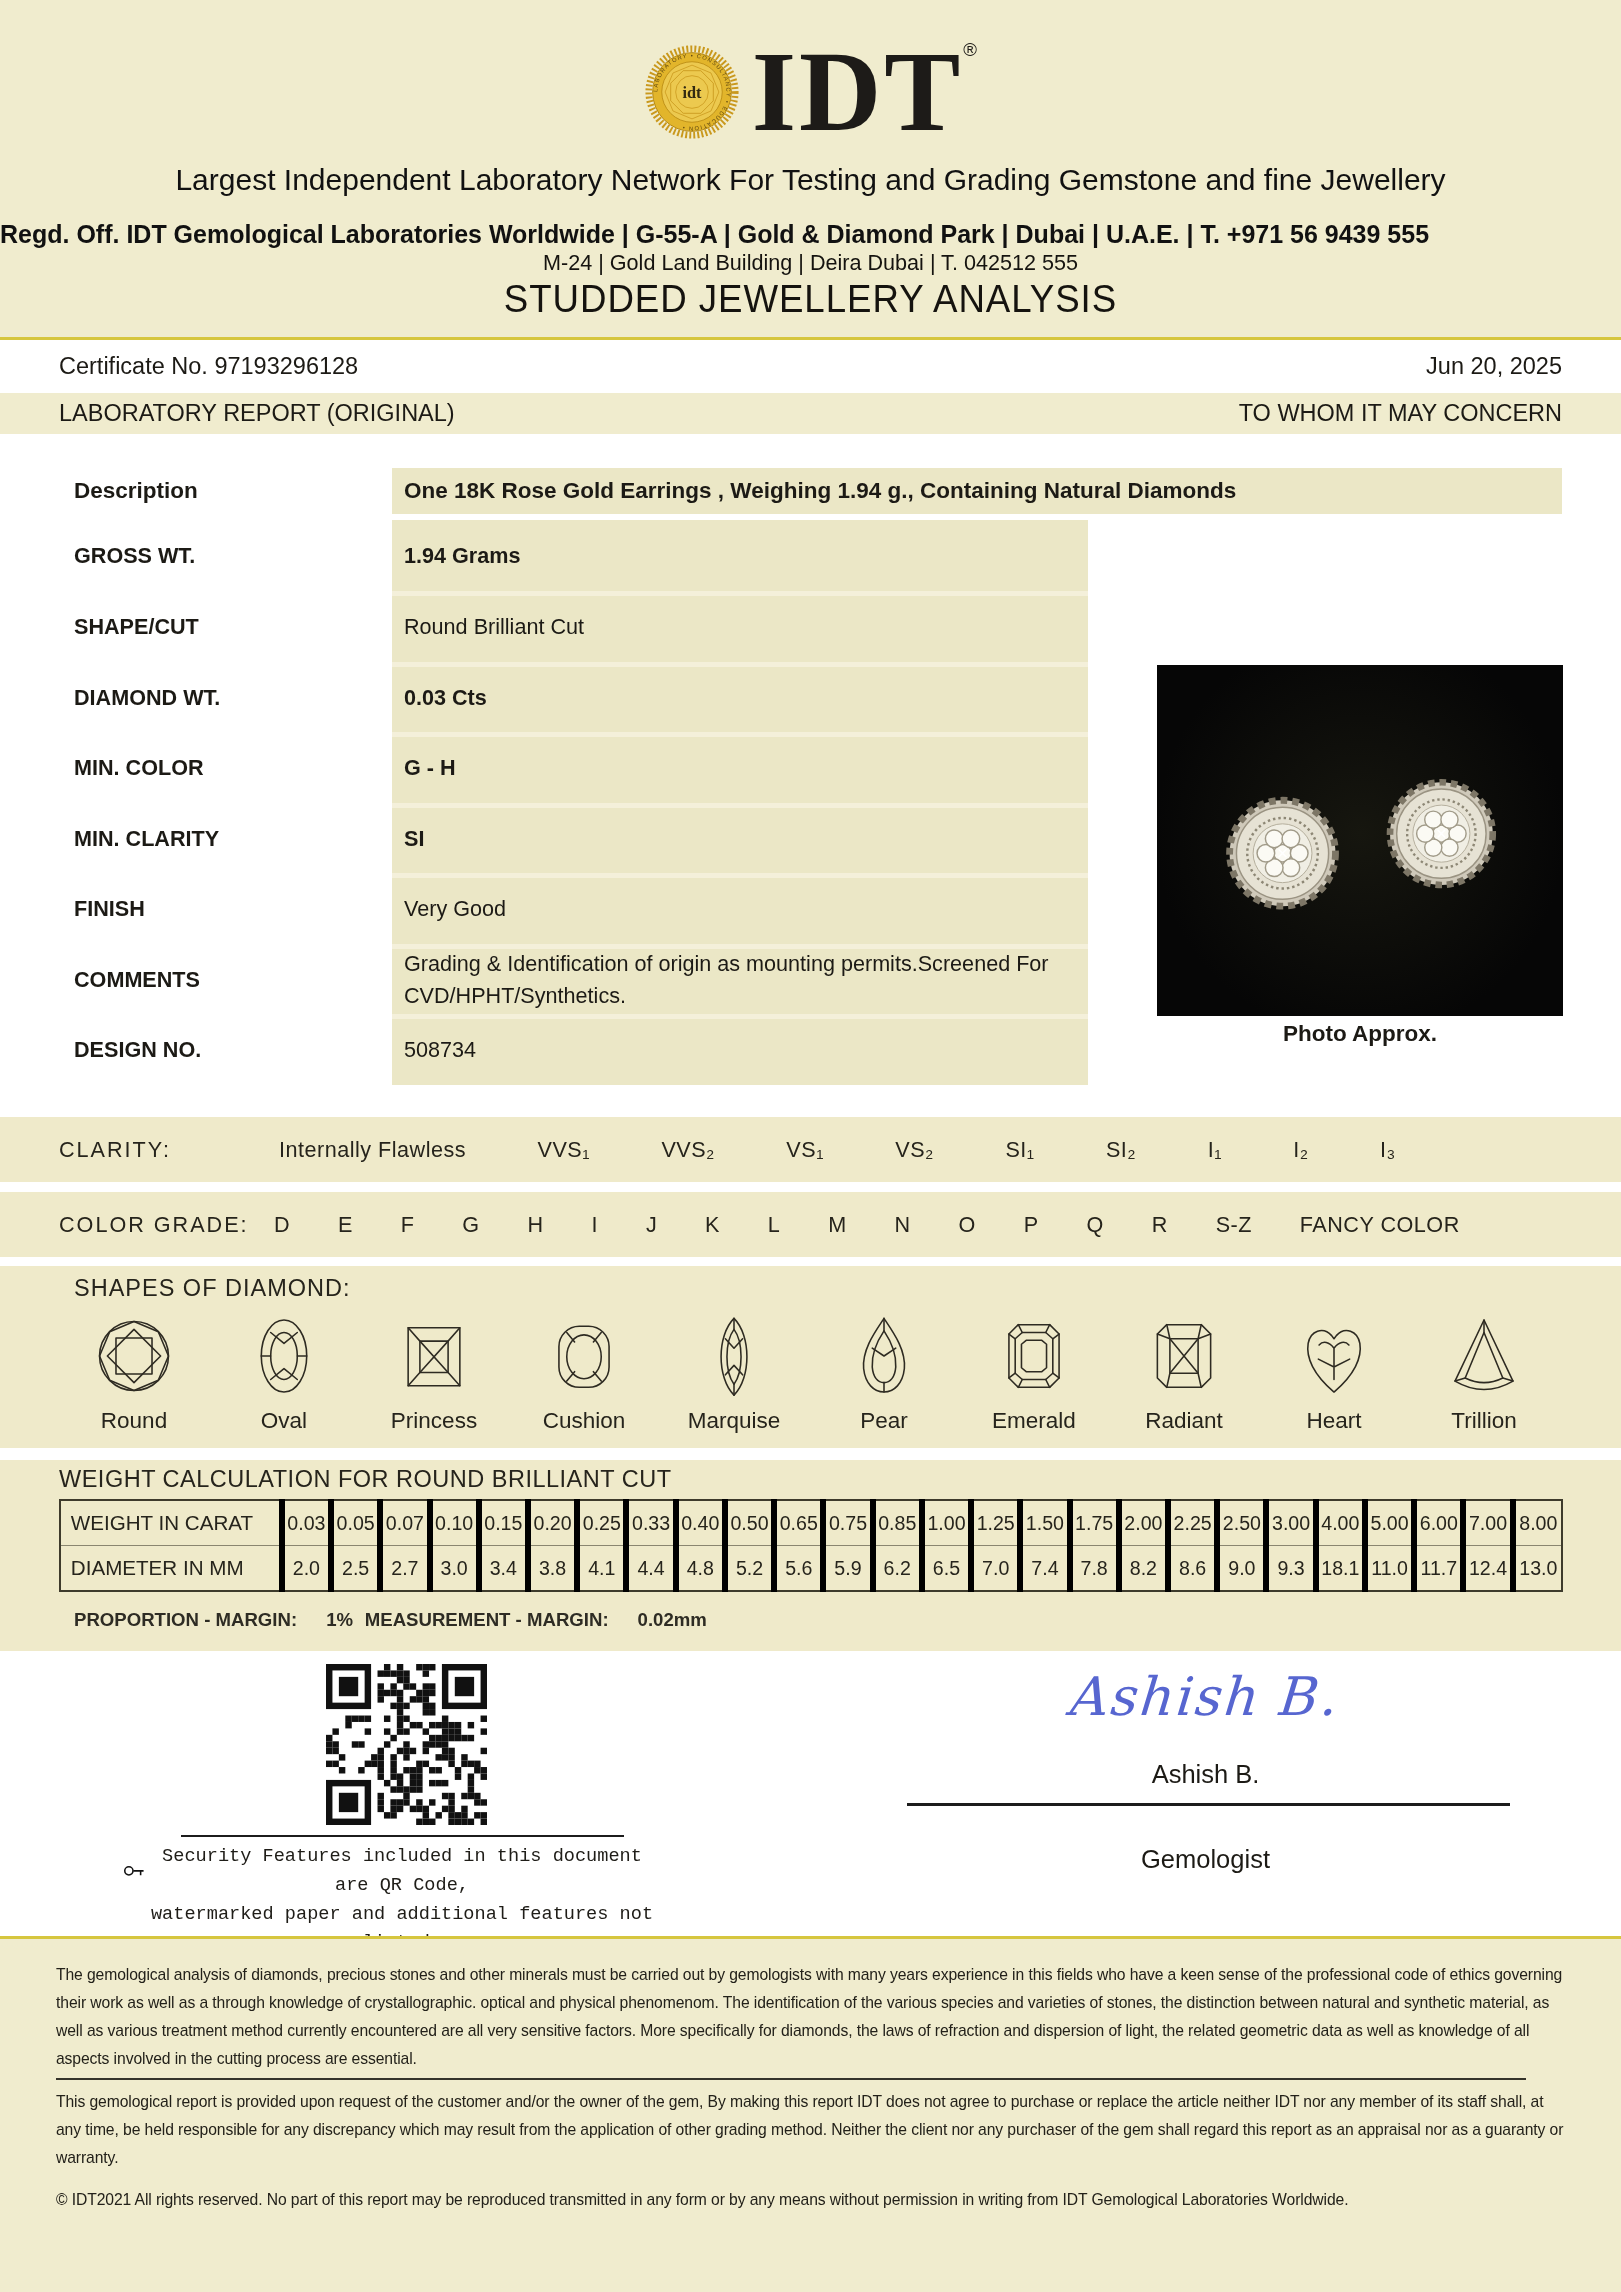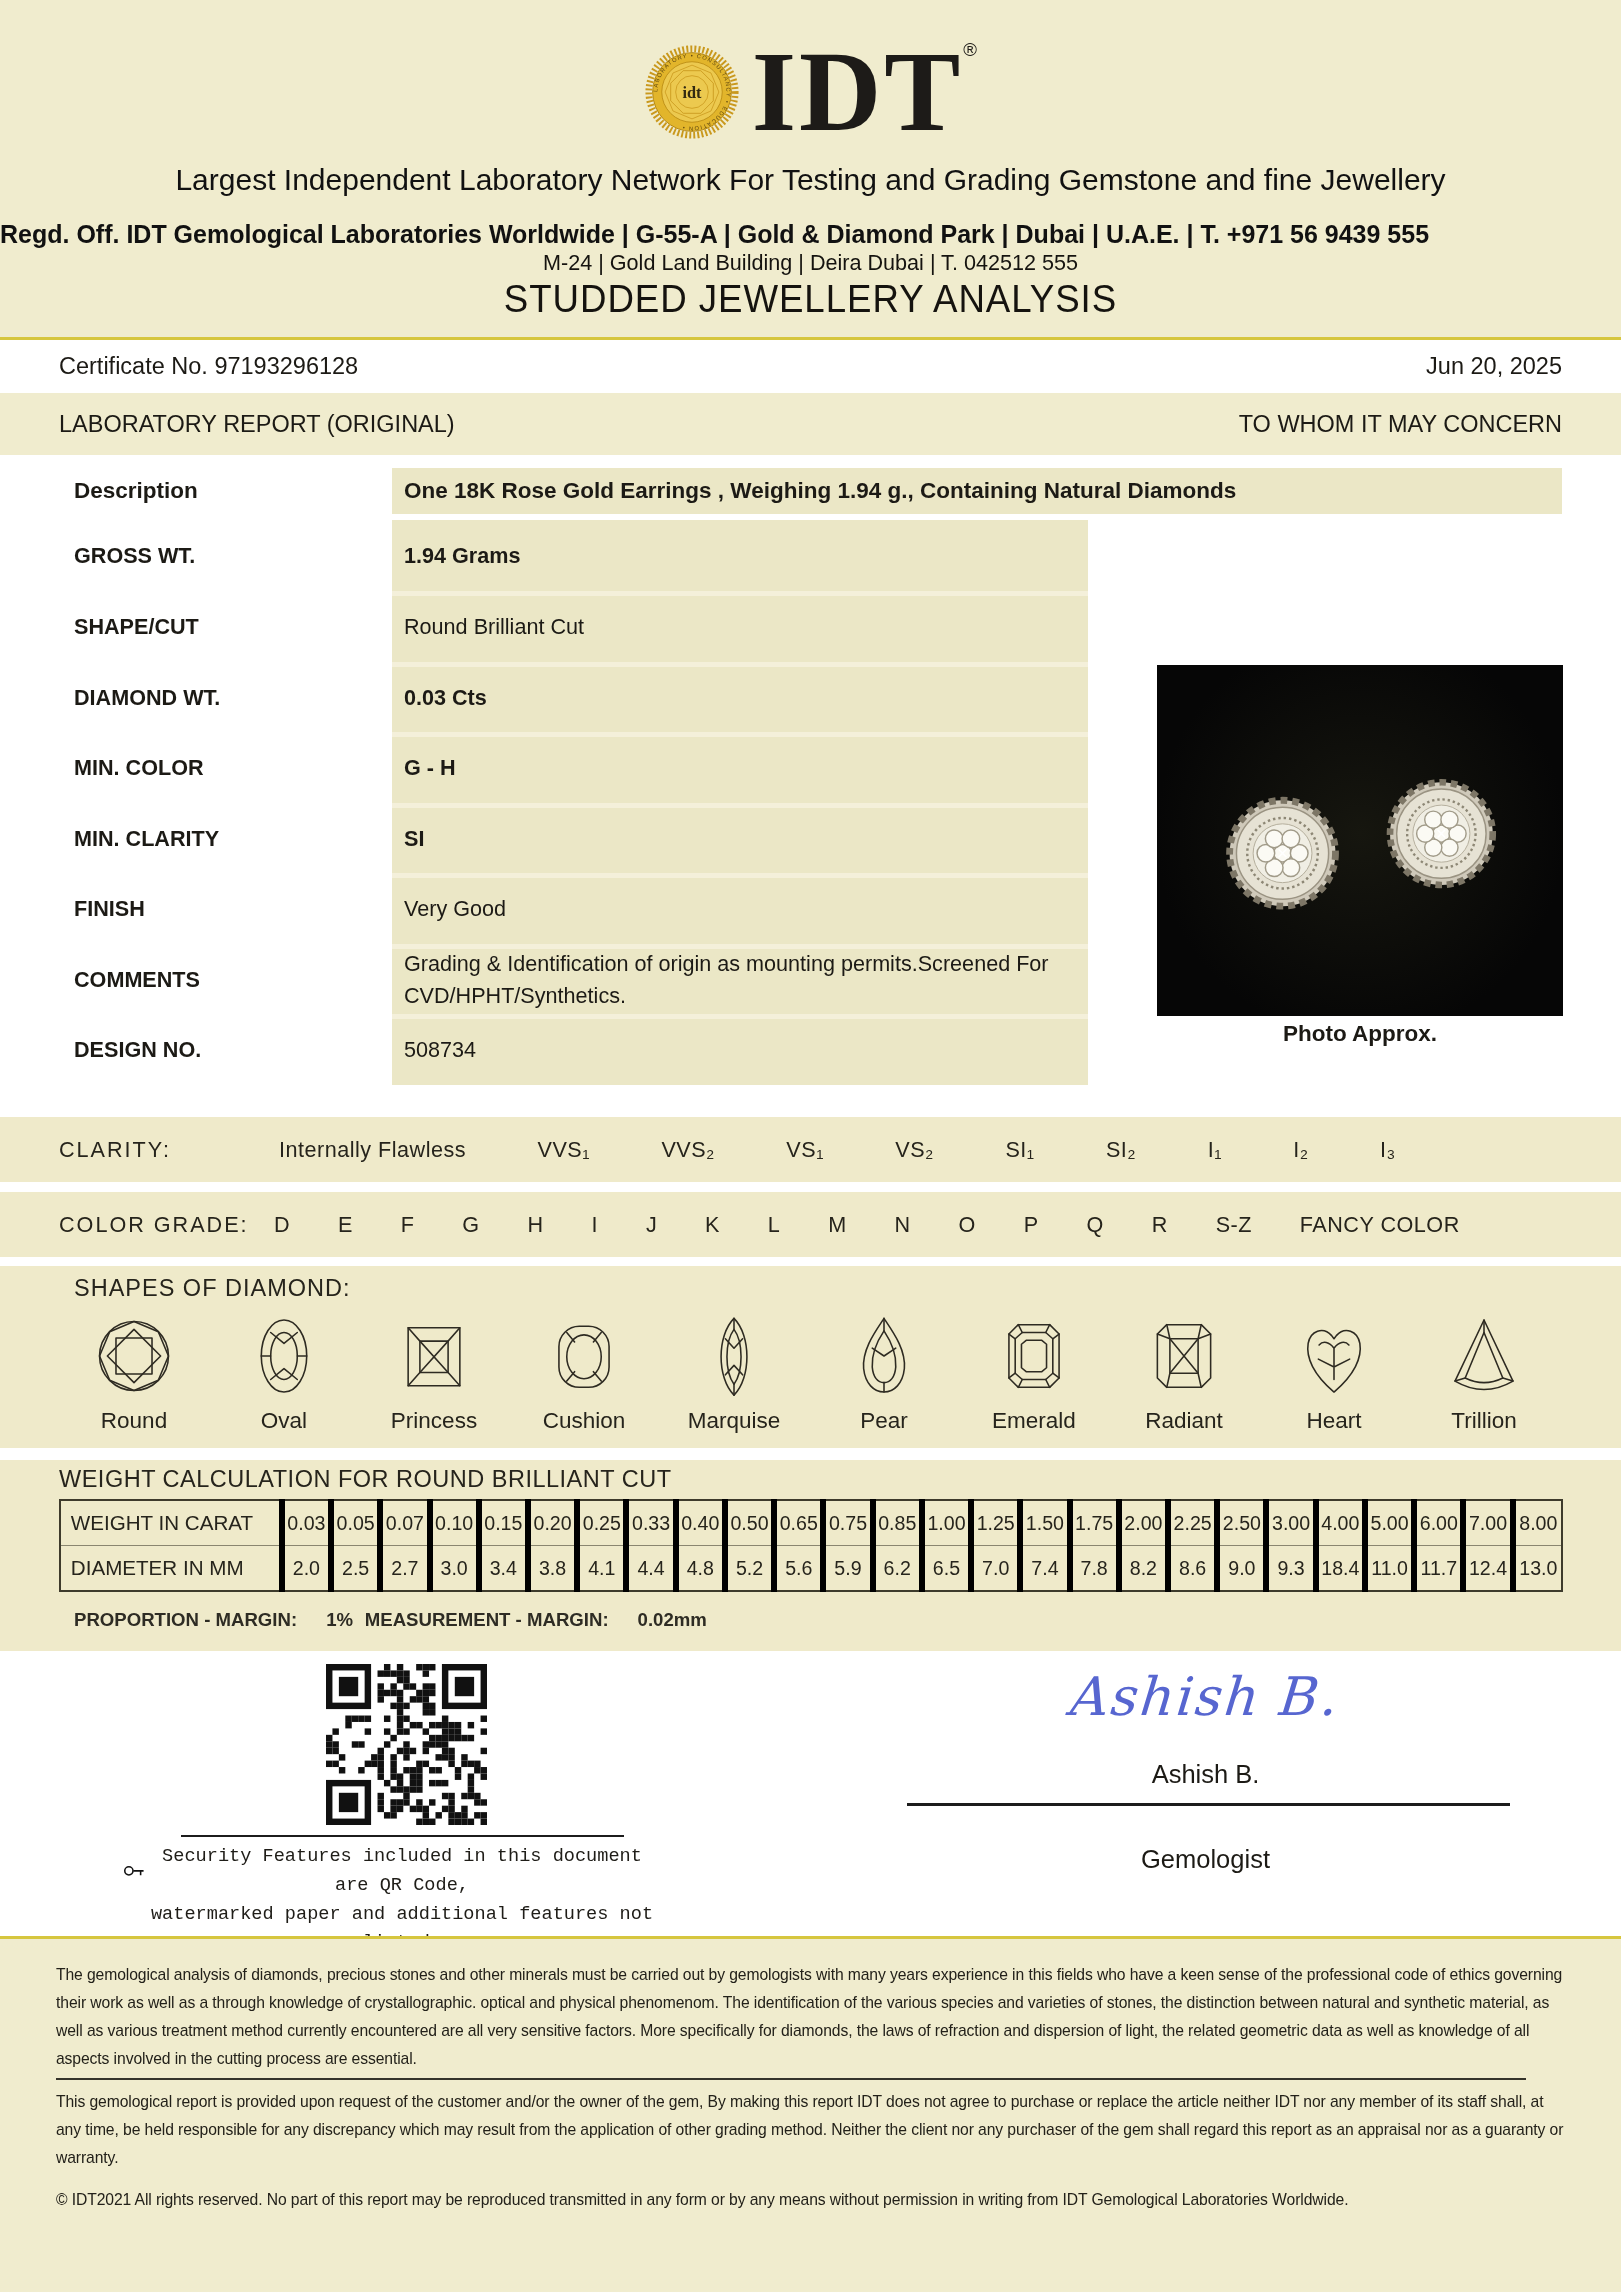--- a/index.html
+++ b/index.html
@@ -18,21 +18,21 @@
   .addr2{position:absolute;left:0;top:250px;width:1621px;text-align:center;font-size:21.6px;color:#15130f;}
   .rtitle{position:absolute;left:0;top:277px;width:1621px;text-align:center;font-size:39px;color:#15130f;
           transform:scaleX(.94);transform-origin:center;letter-spacing:1px;}
 
   .goldline{position:absolute;left:0;width:1621px;height:2.9px;background:#d6c63e;}
   .gl1{top:337px;} .gl2{top:1936px;}
 
   .band{position:absolute;left:0;width:1621px;display:flex;justify-content:space-between;align-items:center;
         padding:0 59px;box-sizing:border-box;font-size:23.5px;}
   .band-white{top:340px;height:53px;background:#ffffff;}
-  .band-cream{top:393px;height:62px;background:#f0ecce;gap:29px;}
+  .band-cream{top:393px;height:41px;background:#f0ecce;gap:29px;}
 
   
   .desc-strip{position:absolute;left:392px;top:468px;width:1170px;height:46px;background:#ebe7c6;}
   .desc-label{position:absolute;left:74px;top:468px;height:46px;display:flex;align-items:center;font-size:22.5px;font-weight:700;}
   .desc-value{position:absolute;left:404px;top:468px;height:46px;display:flex;align-items:center;font-size:22.5px;font-weight:700;}
   .fields-panel{position:absolute;left:392px;top:520px;width:696px;height:565px;background:#ebe7c6;}
   .frow{position:absolute;left:0;width:1137px;height:71px;display:flex;align-items:center;}
   .frow .flabel{position:absolute;left:74px;font-size:21.6px;font-weight:700;}
   .frow .fvalue{position:absolute;left:404px;width:663px;font-size:21.6px;line-height:1.45;}
   .fvalue.vb{font-weight:700;}
@@ -386,21 +386,21 @@
             <td>5.9</td>
             <td>6.2</td>
             <td>6.5</td>
             <td>7.0</td>
             <td>7.4</td>
             <td>7.8</td>
             <td>8.2</td>
             <td>8.6</td>
             <td>9.0</td>
             <td>9.3</td>
-            <td>18.4</td>
+            <td>18.1</td>
             <td>11.0</td>
             <td>11.7</td>
             <td>12.4</td>
             <td>13.0</td>
           </tr>
       </tbody>
     </table>
     <div class="margins-row">
       <span class="m1">PROPORTION - MARGIN:</span>
       <span class="m2">1%</span>

